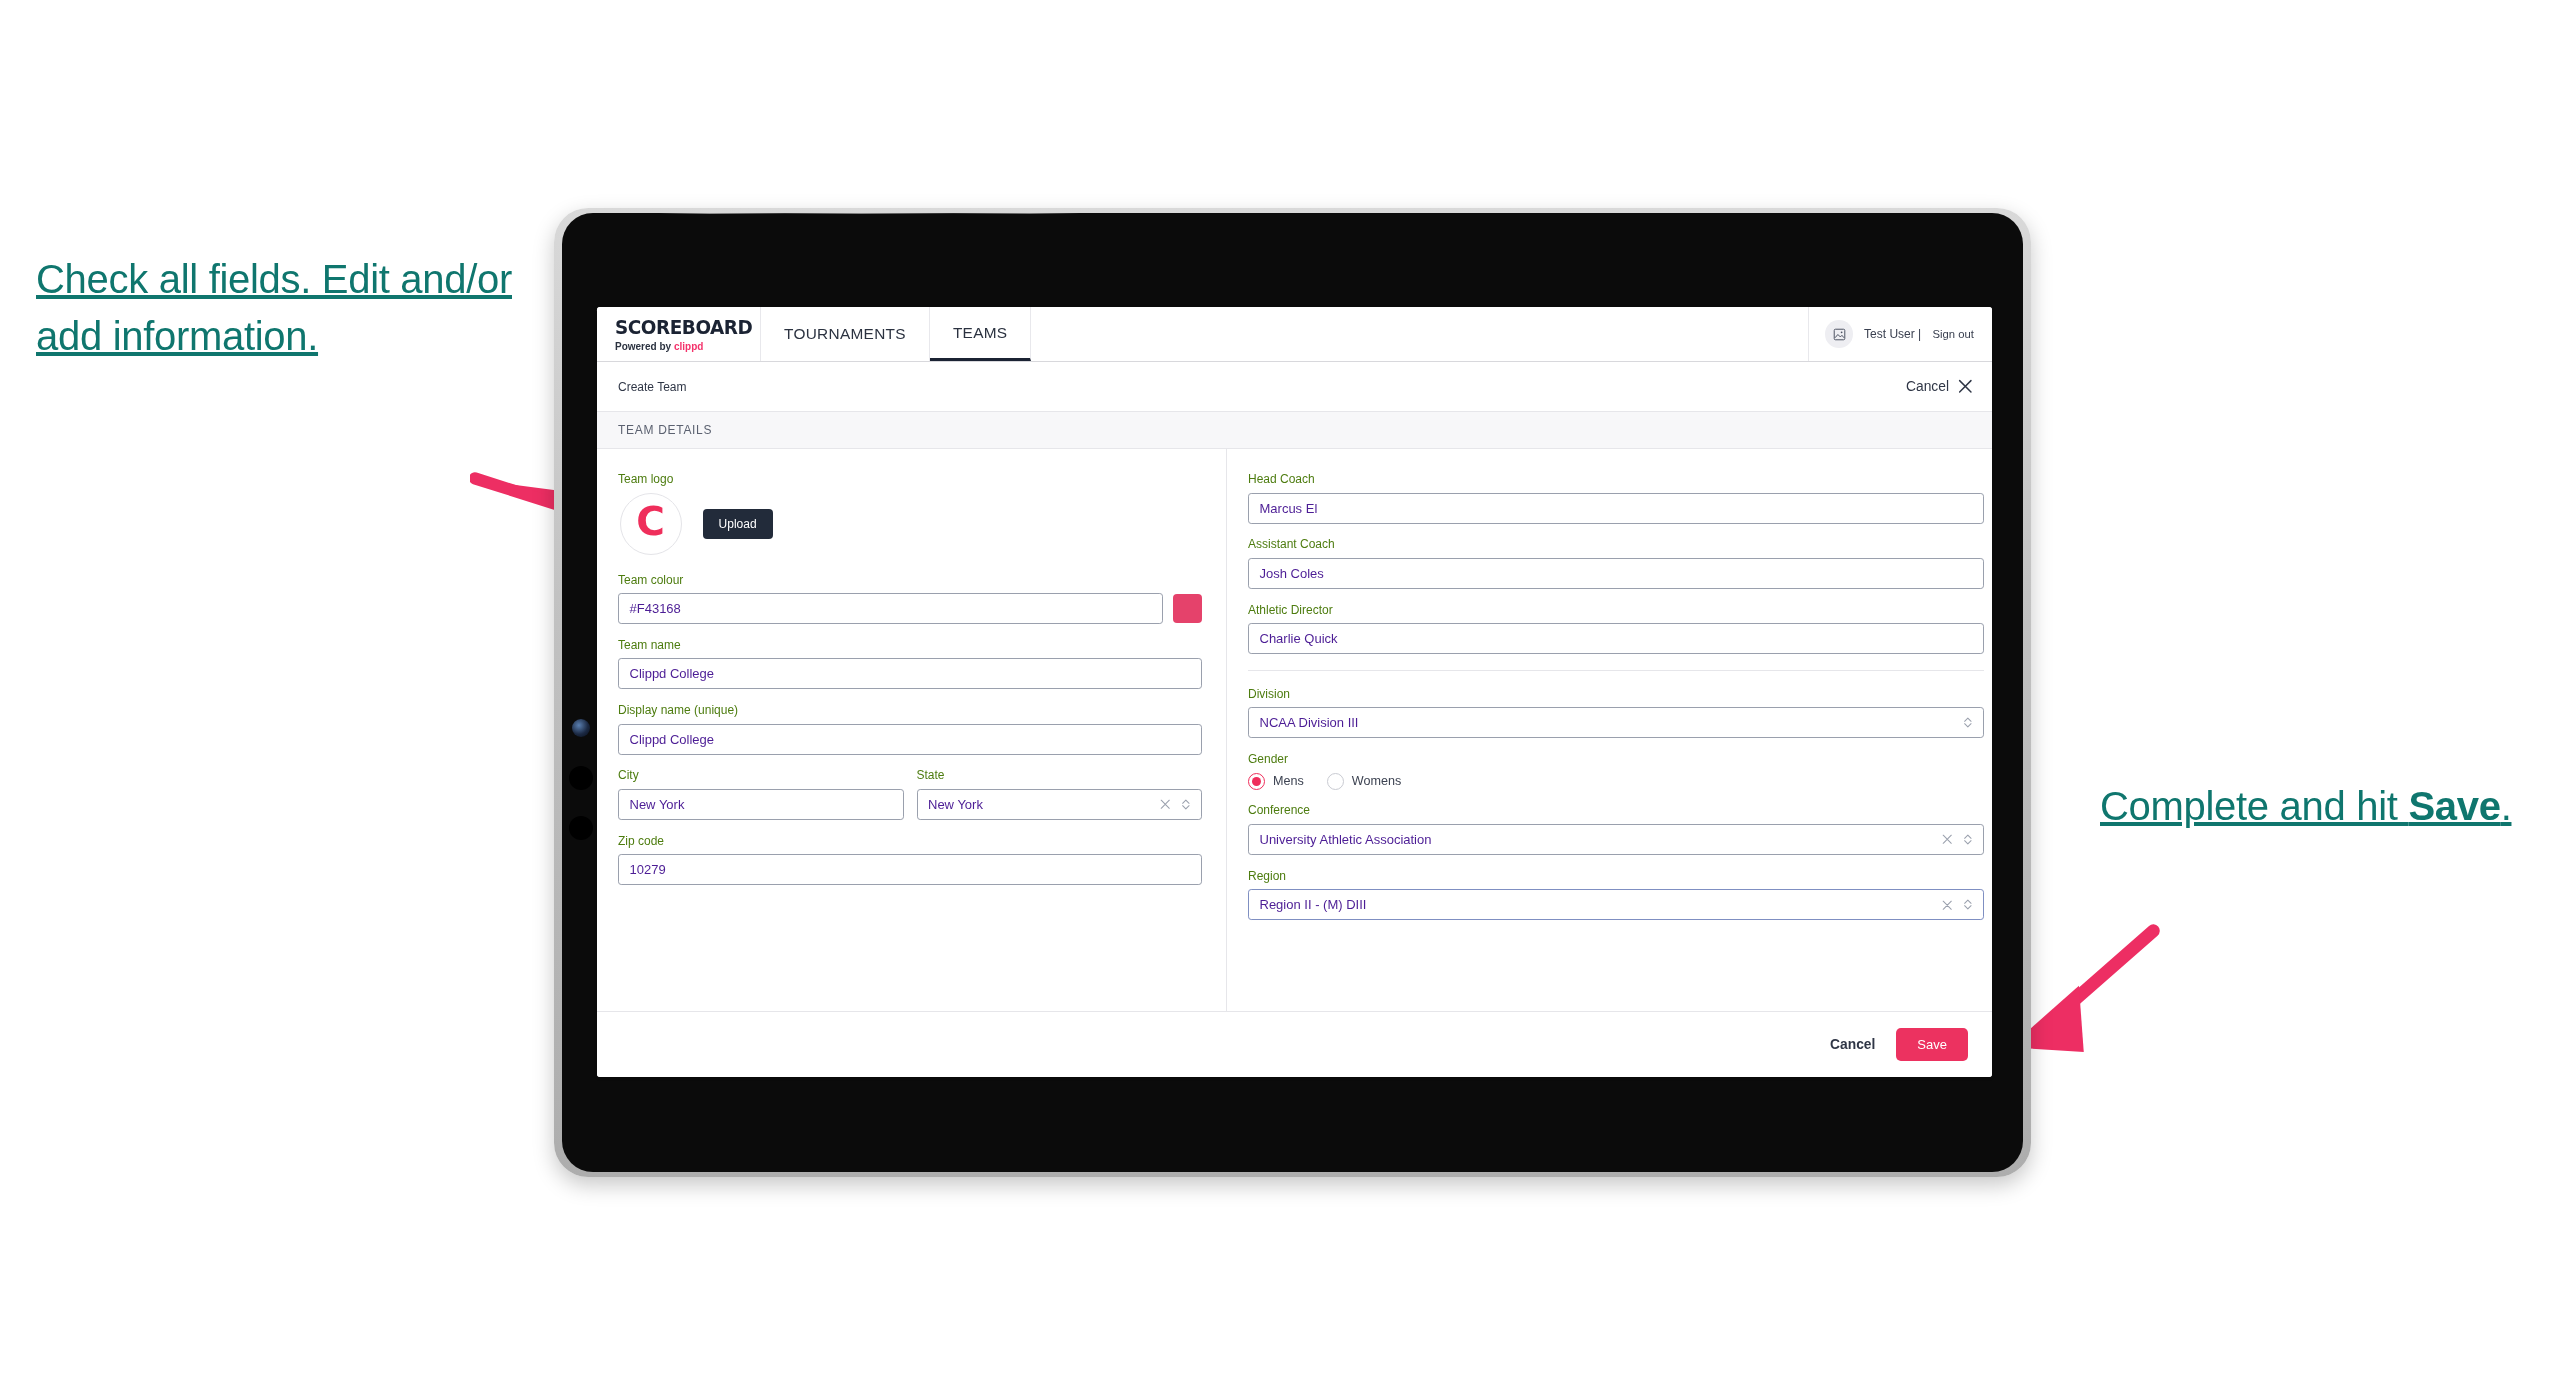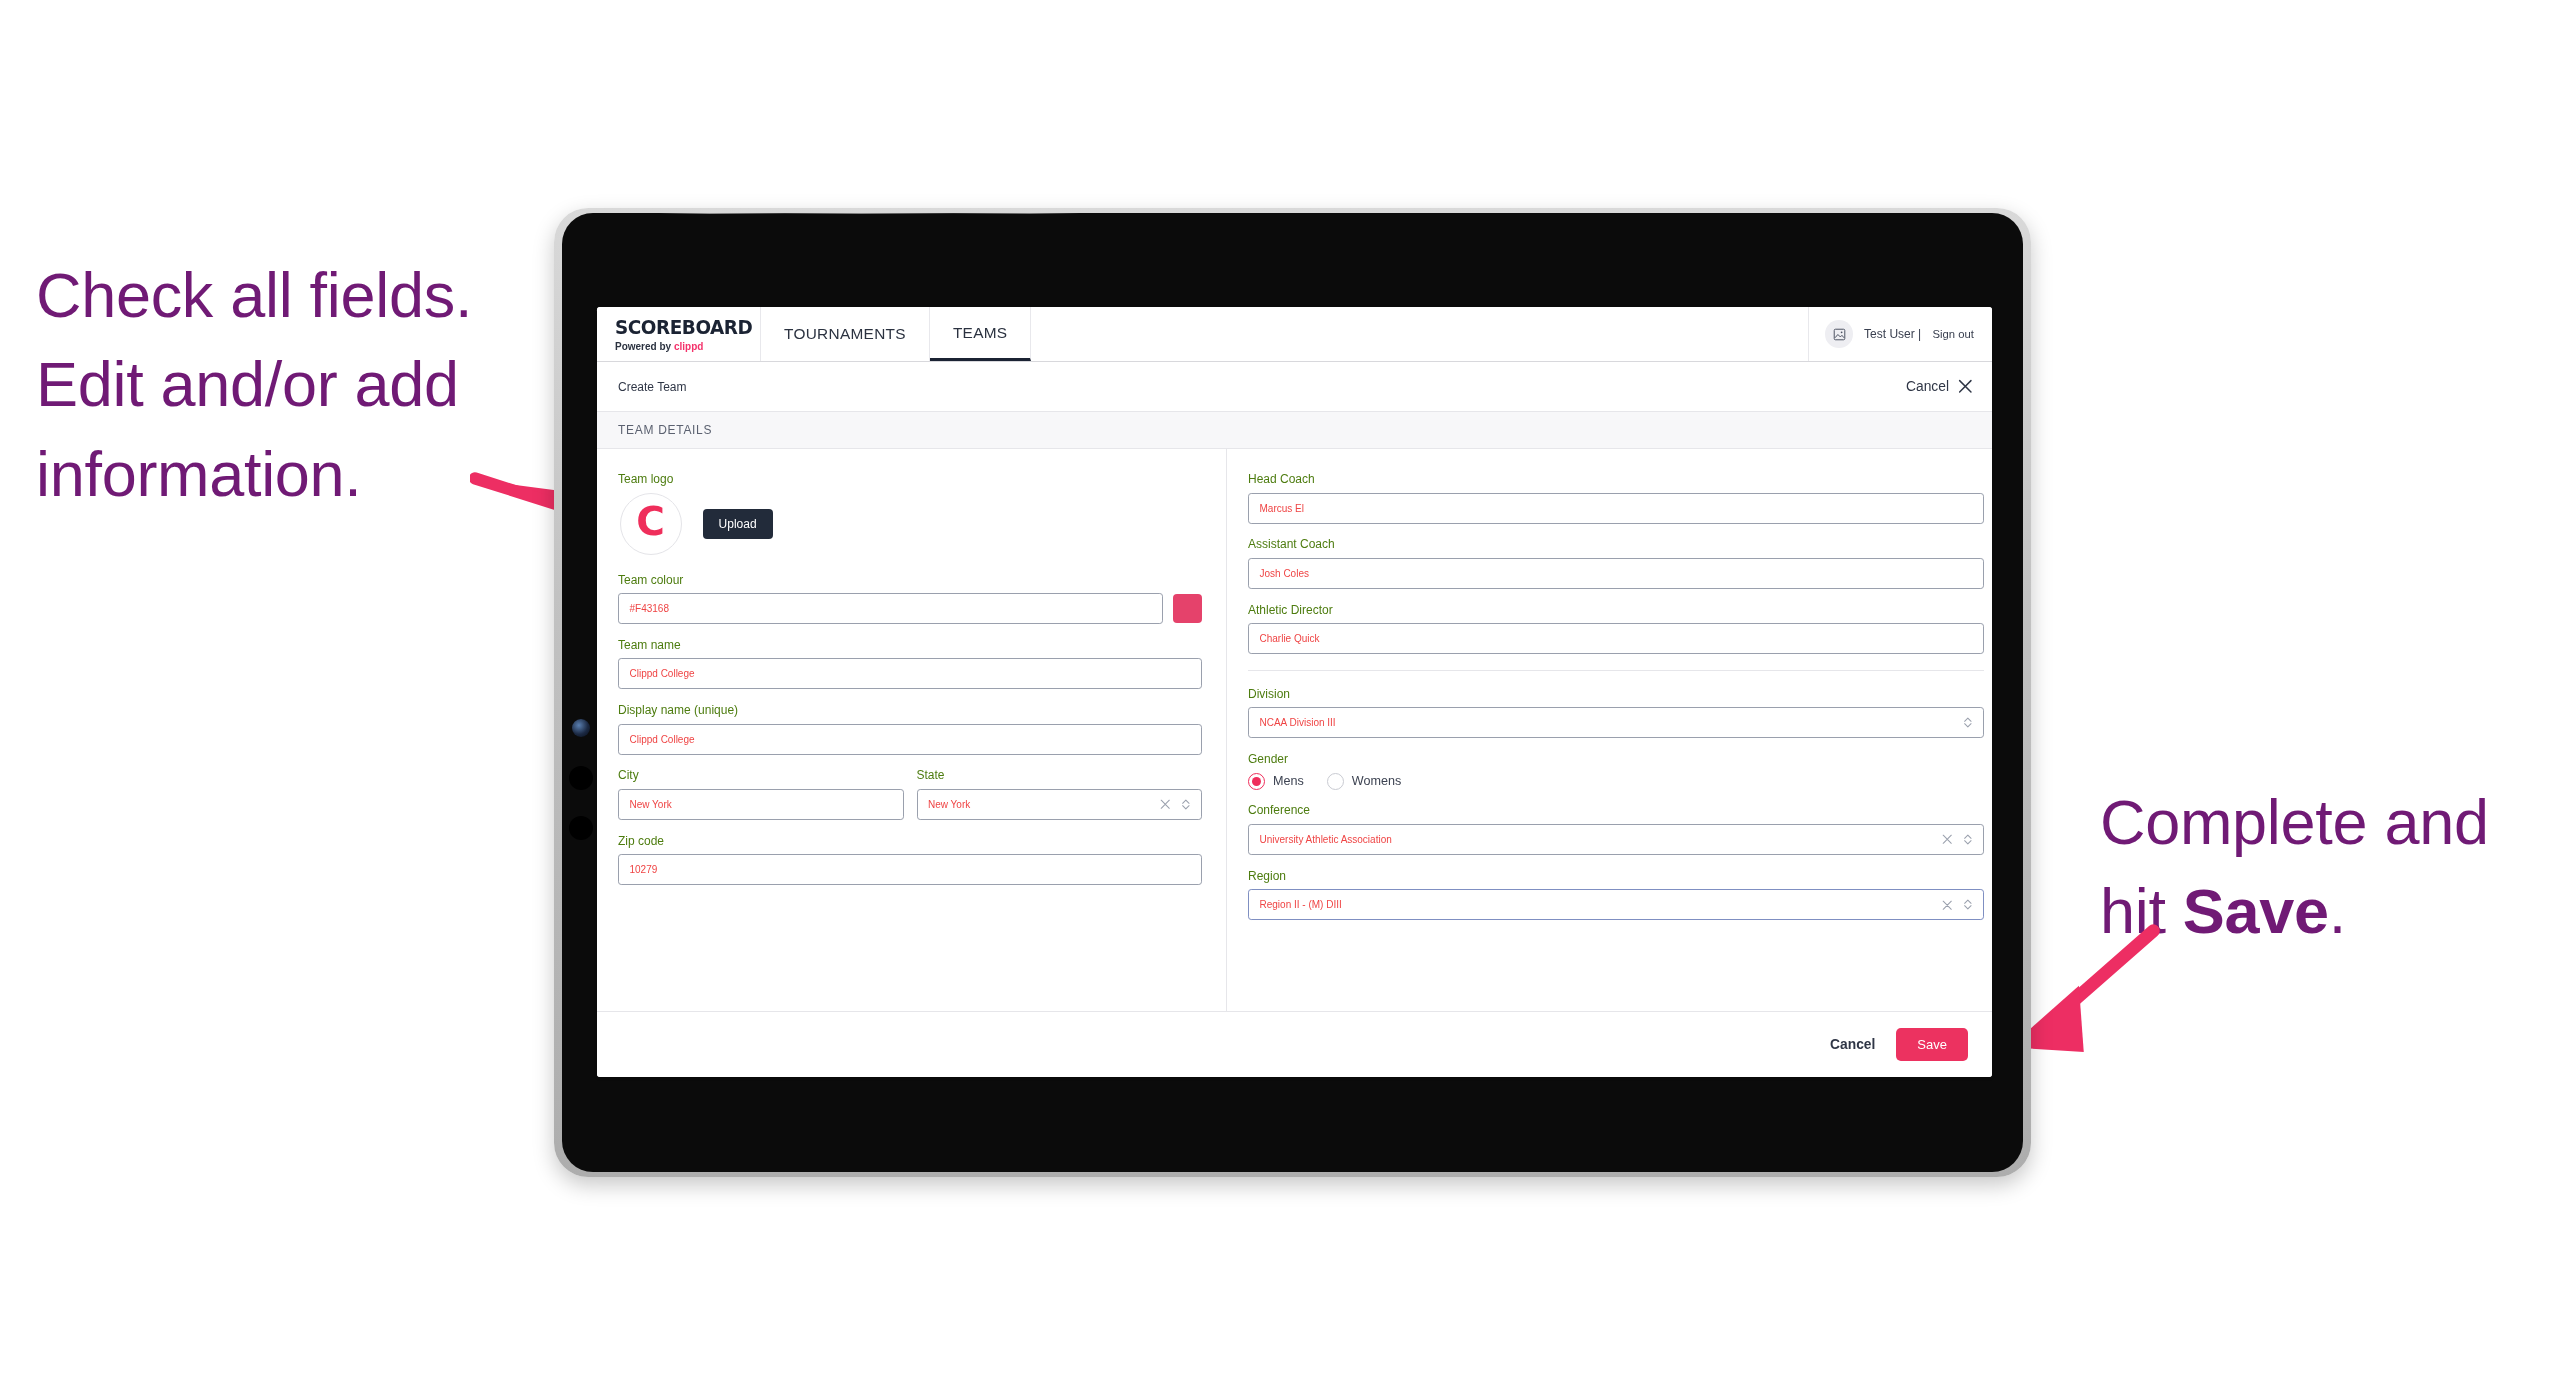--- a/index.html
+++ b/index.html
@@ -7,25 +7,26 @@
     width: 2576px; height: 1386px;
     background: #ffffff;
     font-family: "Liberation Sans", sans-serif;
     overflow: hidden;
   }
   #stage { position: relative; width: 2576px; height: 1386px; background:#fff; }
 
   
   .annot {
     position: absolute;
-    color: #701a75;
-    font-size: 63px;
+    color: #0f766e;
+    font-size: 40px;
     line-height: 1.42;
     font-weight: 400;
     letter-spacing: -0.3px;
+    text-decoration: underline;
   }
   #annot-left { left: 36px; top: 251px; width: 486px; }
   #annot-right { left: 2100px; top: 778px; width: 454px; }
   .annot b { font-weight: 700; }
 
   .arrow { position: absolute; }
 
   
   #tablet {
     position: absolute;
@@ -133,21 +134,21 @@
   #form-body { flex: 1; display: flex; background: #fff; min-height:0; }
   #col-left { width: 629px; padding: 23px 24px 8px 21px; }
   #col-right { flex: 1; padding: 23px 8px 8px 21px; border-left: 0.8px solid #e6e6ea; }
 
   .fld-label { font-size: 12px; color: #4d7c0f; margin-bottom: 6.5px; }
   .fld { margin-bottom: 13.8px; }
   .input {
     height: 31px; width: 100%;
     border: 0.8px solid #c9cbd2; border-radius: 3.2px;
     background: #fff; display: flex; align-items: center;
-    padding: 0 10.5px; font-size: 10px; color: #ef4444;
+    padding: 0 10.5px; font-size: 13px; color: #4c1d95;
   }
   .input.dark-border { border-color: #9aa0ad; }
   .input.focused { border-color: #7f8fc2; }
   .select { justify-content: space-between; }
   .sel-icons { display: flex; align-items: center; gap: 10.5px; color: #9aa0ad; }
 
   
   #logo-row { display: flex; align-items: center; gap: 21px; margin: 3.2px 0 18px 1.6px; }
   #logo-circle {
     width: 62px; height: 62px; border-radius: 50%;

